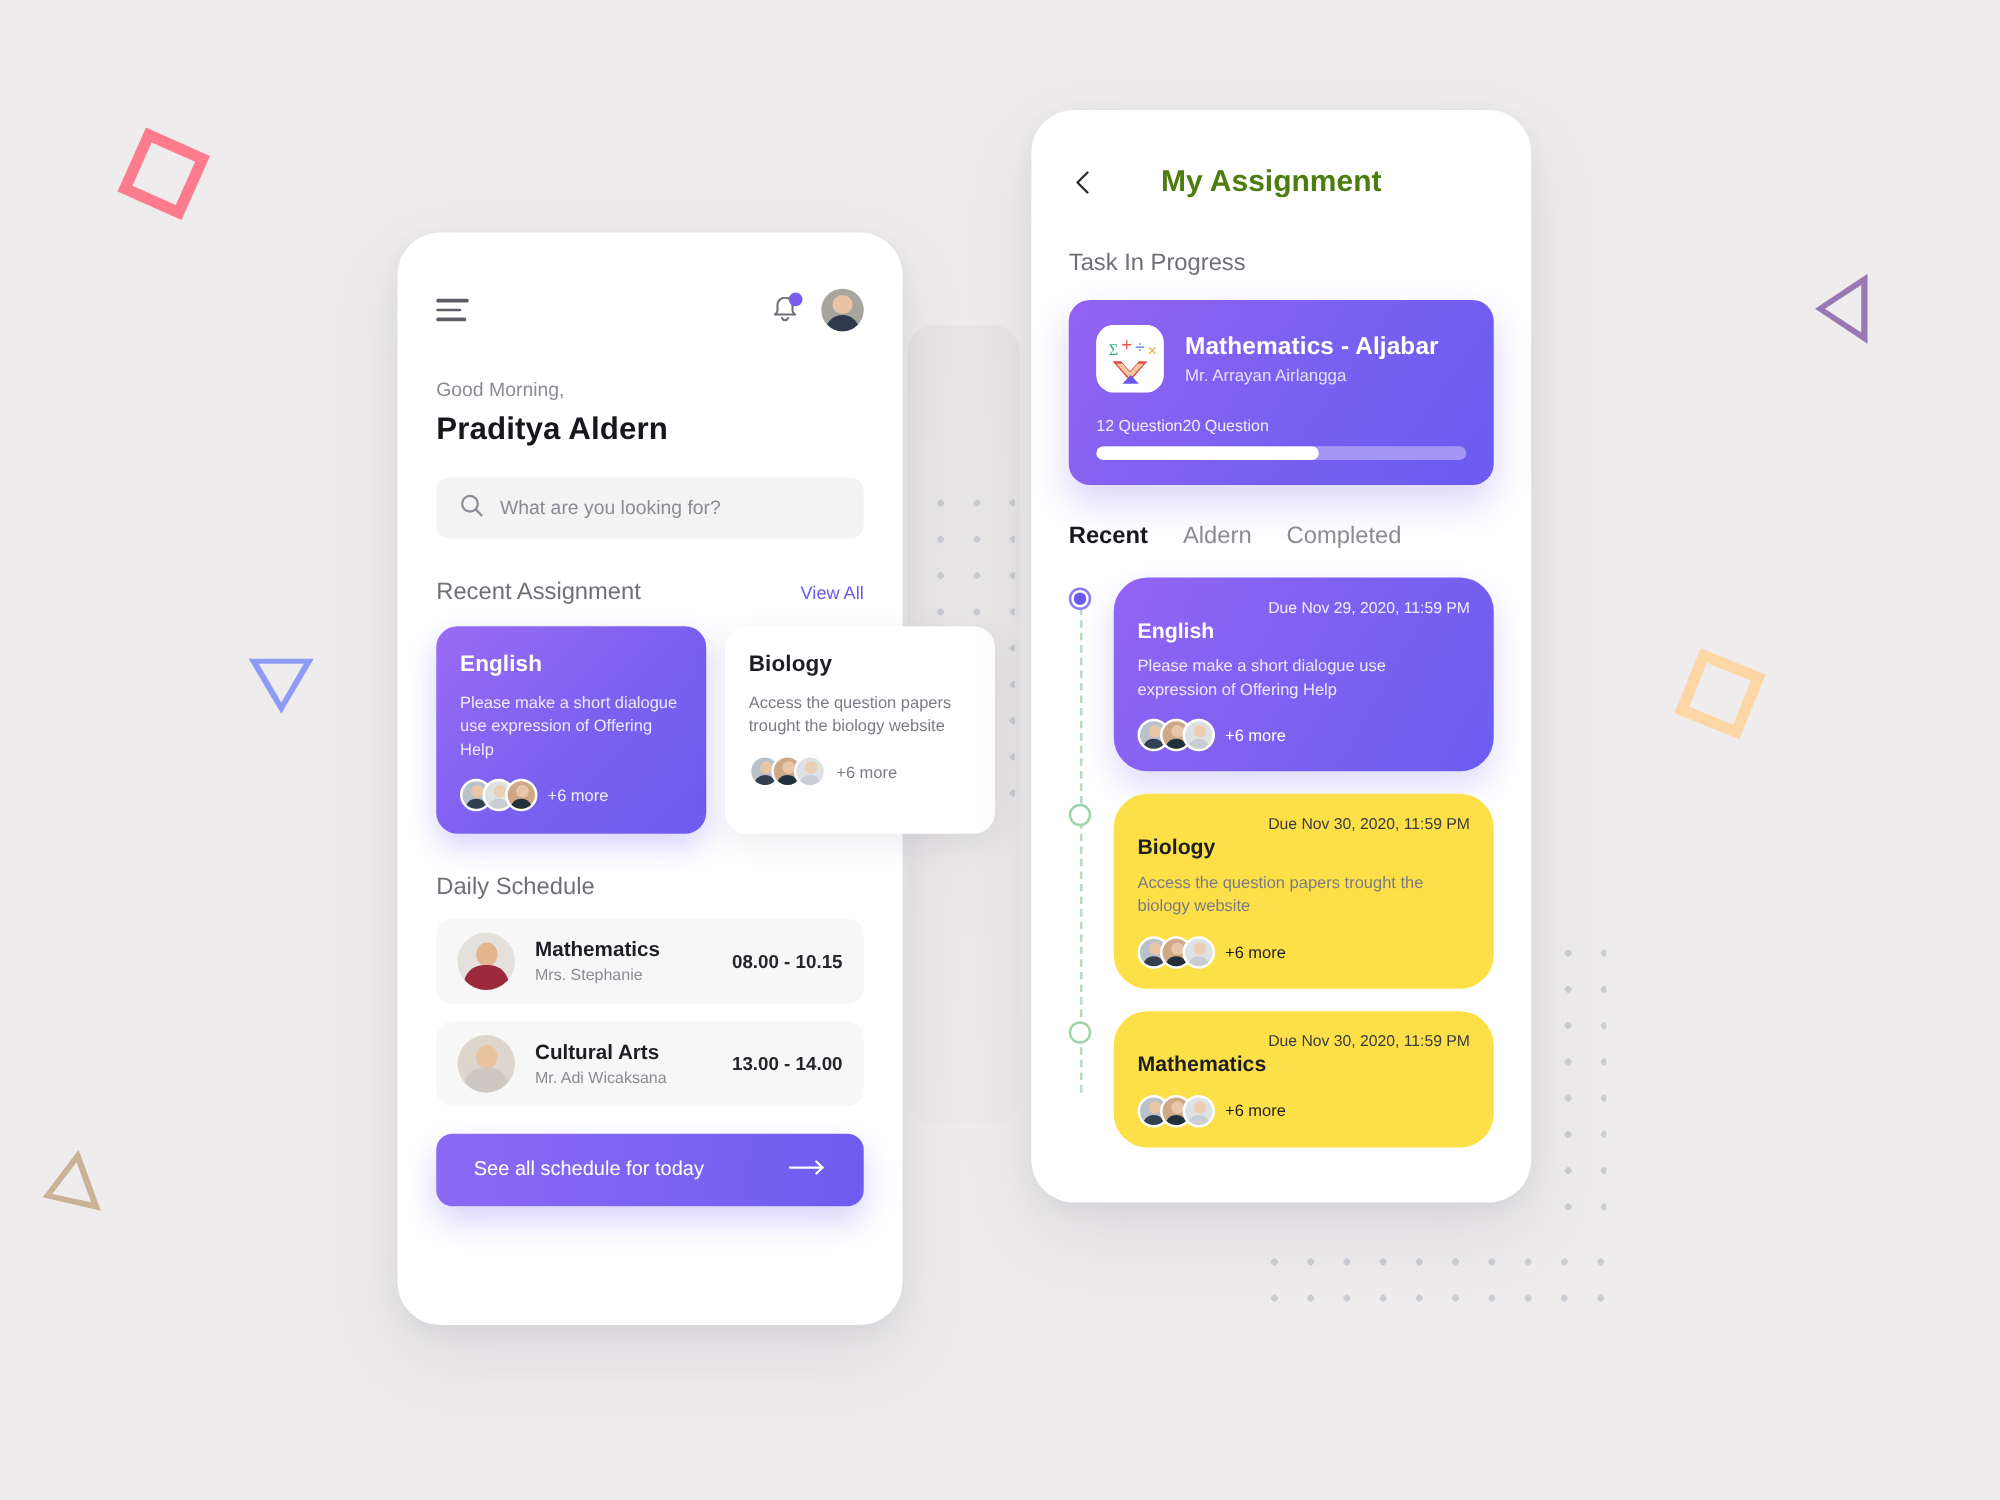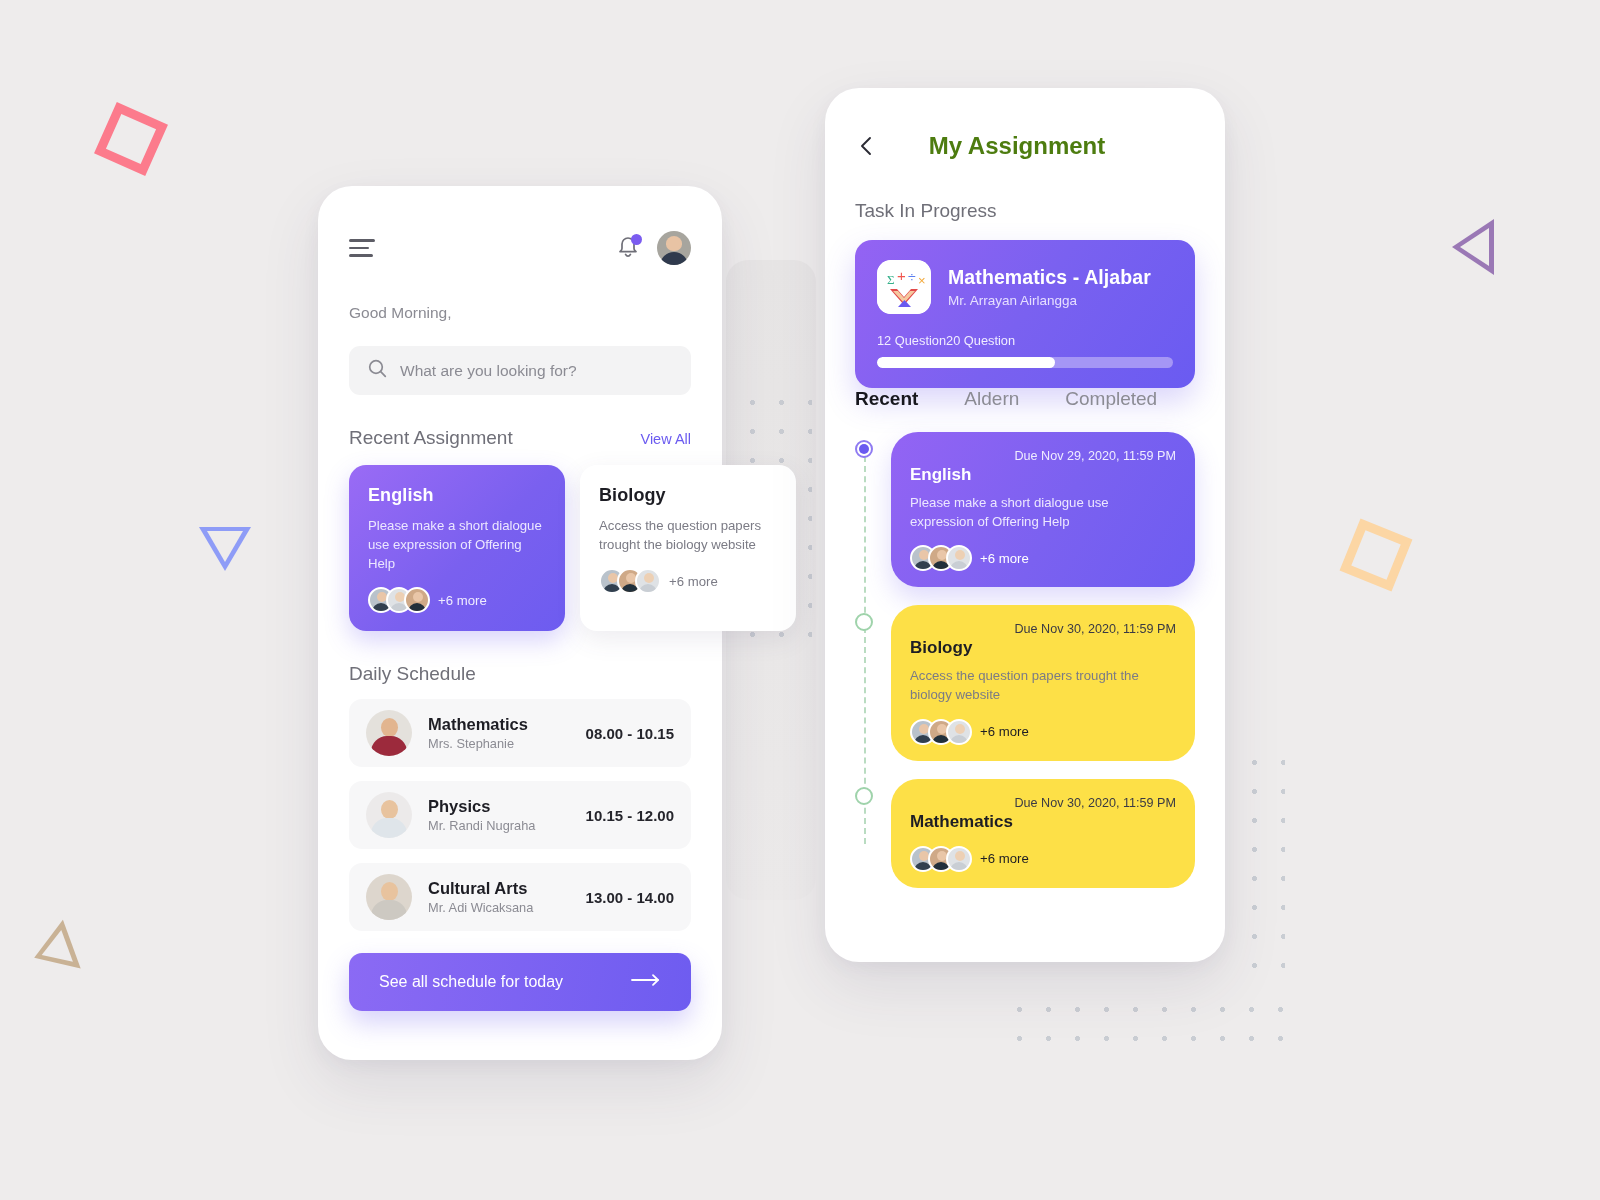--- a/index.html
+++ b/index.html
@@ -221,21 +221,21 @@
   .task-icon {
     width: 54px; height: 54px; border-radius: 14px; background: #fff;
     flex: 0 0 auto; position: relative; overflow: hidden;
   }
   .task-meta h3 { font-size: 19.5px; font-weight: 700; letter-spacing: .1px; }
   .task-meta p { margin-top: 4px; font-size: 13.5px; color: #e6dfff; }
   .q-row { margin-top: 19px; display: flex; justify-content: flex-start; font-size: 12.8px; color: #f0ecff; }
   .bar { margin-top: 9px; height: 11px; border-radius: 6px; background: #a596f5; overflow: hidden; }
   .bar > i { display: block; height: 100%; background: #fff; border-radius: 6px; }
 
-  .tabs { display: flex; gap: 46px; align-items: baseline; }
+  .tabs { margin-top: 30px; display: flex; gap: 28px; align-items: baseline; }
   .tab { font-size: 19px; color: #8b8b93; cursor: pointer; white-space: nowrap; }
   .tab.active { color: #17171d; font-weight: 700; }
 
   .timeline { margin-top: 22px; position: relative; padding-left: 36px; }
   .tl-line {
     position: absolute; left: 8.5px; top: 14px; bottom: 44px;
     border-left: 2px dashed #b9dcc1;
   }
   .tl-node { position: relative; margin-bottom: 18px; }
   .tl-dot {
@@ -295,20 +295,21 @@
               <path d="M12 3c-3.3 0-6 2.7-6 6v4.2c0 .9-.35 1.76-.98 2.4L4 16.6h16l-1.02-1c-.63-.64-.98-1.5-.98-2.4V9c0-3.3-2.7-6-6-6z" stroke="#6f6f78" stroke-width="1.7" stroke-linejoin="round"></path>
               <path d="M9.6 19.4c.5 1.1 1.4 1.8 2.4 1.8s1.9-.7 2.4-1.8" stroke="#6f6f78" stroke-width="1.7" stroke-linecap="round"></path>
             </svg>
             <span class="badge"></span>
           </div>
           <div class="avatar-top"></div>
         </div>
       </div>
 
       <div class="greet">Good Morning,</div>
+      <div class="username">Praditya Aldern</div>
 
       <div class="search">
         <span>
           <svg width="19" height="19" viewBox="0 0 19 19" fill="none">
             <circle cx="8" cy="8" r="6.3" stroke="#8b8b93" stroke-width="1.7"></circle>
             <path d="M12.7 12.7L17.3 17.3" stroke="#8b8b93" stroke-width="1.7" stroke-linecap="round"></path>
           </svg>
         </span>
         <input type="text" placeholder="What are you looking for?" style="">
       </div>
@@ -348,28 +349,20 @@
 
       <div class="sitem">
         <span class="sphoto p1"></span>
         <span class="sinfo">
           <span class="sname" style="display:block">Mathematics</span>
           <span class="steacher" style="display:block">Mrs. Stephanie</span>
         </span>
         <span class="stime">08.00 - 10.15</span>
       </div>
 
-      <div class="sitem">
-        <span class="sphoto p2"></span>
-        <span class="sinfo">
-          <span class="sname" style="display:block">Physics</span>
-          <span class="steacher" style="display:block">Mr. Randi Nugraha</span>
-        </span>
-        <span class="stime">10.15 - 12.00</span>
-      </div>
 
       <div class="sitem">
         <span class="sphoto p3"></span>
         <span class="sinfo">
           <span class="sname" style="display:block">Cultural Arts</span>
           <span class="steacher" style="display:block">Mr. Adi Wicaksana</span>
         </span>
         <span class="stime">13.00 - 14.00</span>
       </div>
 

